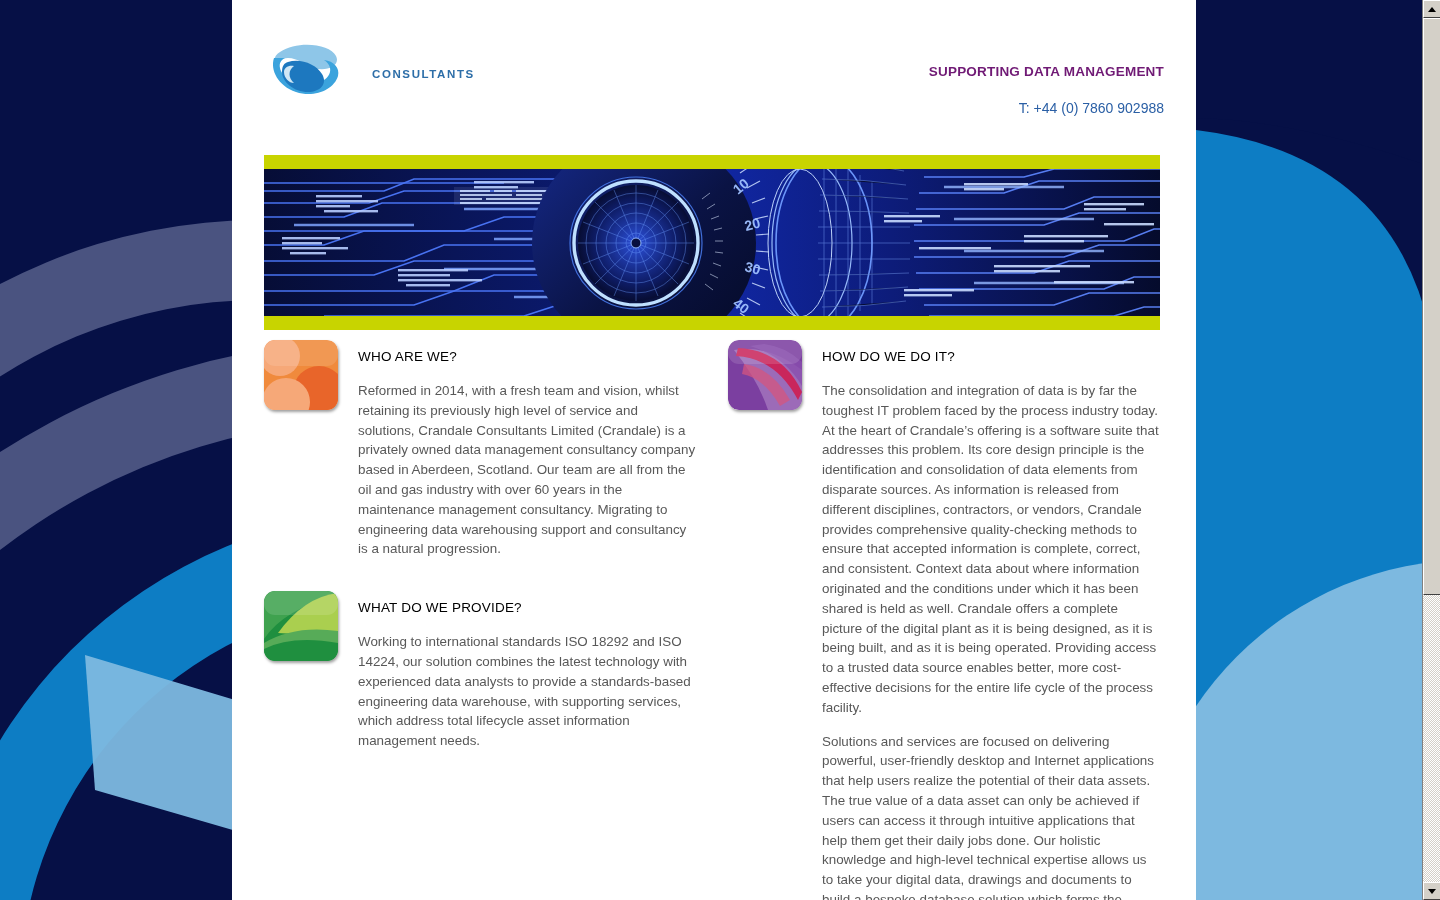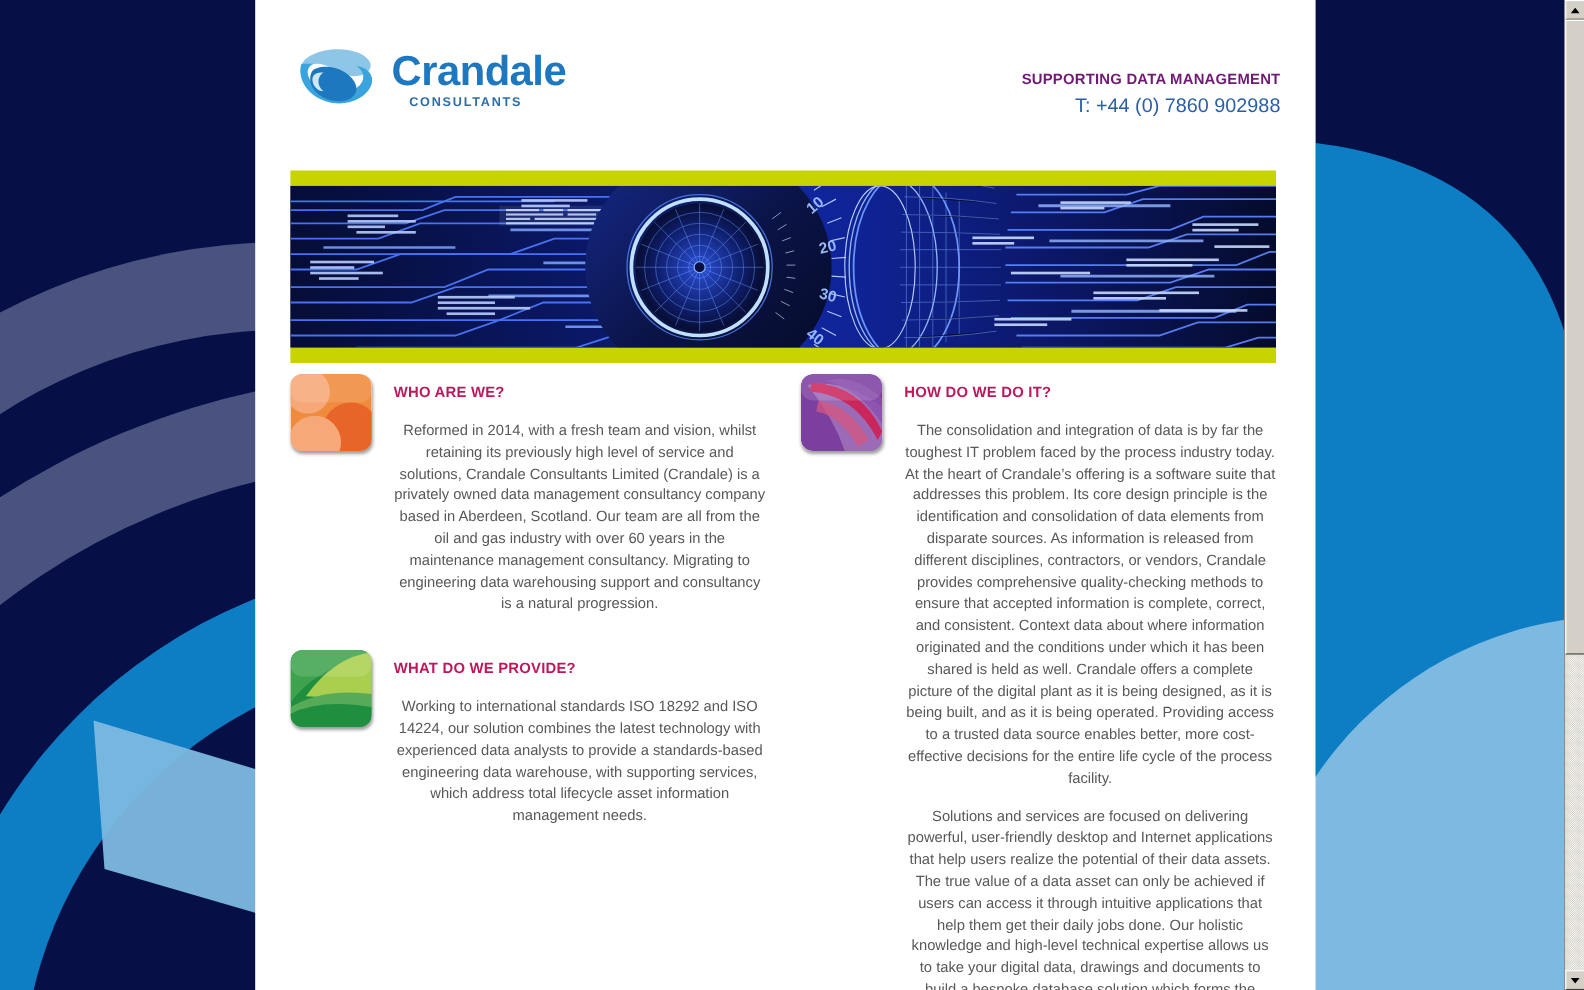--- a/index.html
+++ b/index.html
@@ -83,21 +83,21 @@
   }
   #header-contact {
     position: absolute; right: 32px; top: 64px;
     text-align: right;
   }
   #tagline {
     font-size: 13.5px; font-weight: bold; color: #701a75;
     letter-spacing: 0.2px;
   }
   #phone {
-    font-size: 18px; color: #2a5fa5; margin-top: 7px;
+    font-size: 14px; color: #2a5fa5; margin-top: 21px;
   }
 
   
   #banner-wrap {
     position: absolute; left: 32px; top: 155px;
     width: 896px; height: 175px;
   }
   .lime-bar { width: 100%; height: 14px; background: #c8d400; }
   #banner-img {
     width: 100%; height: 147px;
@@ -116,28 +116,27 @@
   .section { display: flex; gap: 20px; margin-bottom: 32px; }
   .section-icon {
     width: 74px; height: 70px; flex: none;
     border-radius: 11px;
     position: relative; overflow: hidden;
     box-shadow: 1px 2px 3px rgba(0,0,0,0.38);
   }
   .section-icon svg { display: block; width: 100%; height: 100%; }
   .section-body { flex: 1; }
   .section-title {
-    font-size: 13.5px; font-weight: bold; color: #be185d;
+    font-size: 13.5px; font-weight: normal; color: #000000;
     letter-spacing: 0.2px; margin-top: 9px; margin-bottom: 17px;
   }
   .section-body p {
     font-size: 13.4px; line-height: 19.8px;
     color: #585858;
     margin-bottom: 14px;
-    text-align: center;
   }
   .section-body p:last-child { margin-bottom: 0; }
 </style>
 </head>
 <body>
 
 <svg id="bg-decor" viewBox="0 0 1440 900" preserveAspectRatio="none">
   <rect x="0" y="0" width="1440" height="900" fill="#061046"></rect>
 
   <g>
@@ -171,21 +170,20 @@
 
   <header id="site-header">
     <div id="logo-block">
       <svg id="logo-mark" viewBox="0 0 82 62">
         <path d="M16 10 C 34 -2, 66 2, 72 14 C 77 24, 62 30, 50 26 C 40 23, 34 16, 24 16 C 16 16, 12 20, 14 25 C 9 21, 9 14, 16 10 Z" fill="#8ec6e8"></path>
         <path d="M10 16 C 6 28, 14 44, 32 50 C 50 56, 70 48, 74 34 C 76 26, 70 19, 60 18 C 72 26, 66 40, 48 42 C 32 44, 18 36, 16 26 C 15 21, 17 18, 21 16 Z" fill="#3ba3dd"></path>
         <path d="M24 20 C 36 16, 52 22, 58 32 C 64 42, 56 50, 44 50 C 30 50, 18 40, 18 30 C 18 24, 20 21, 24 20 Z" fill="#1d78bf"></path>
         <path d="M30 24 C 24 28, 24 36, 30 41 C 25 41, 20 36, 20 30 C 20 26, 24 23, 30 24 Z" fill="#cfe7f5"></path>
       </svg>
       <div id="logo-words">
-        <div id="logo-wordmark">Crandale</div>
         <div id="logo-subtitle">CONSULTANTS</div>
       </div>
     </div>
     <div id="header-contact">
       <div id="tagline">SUPPORTING DATA MANAGEMENT</div>
       <div id="phone">T: +44 (0) 7860 902988</div>
     </div>
   </header>
 
   <div id="banner-wrap">

